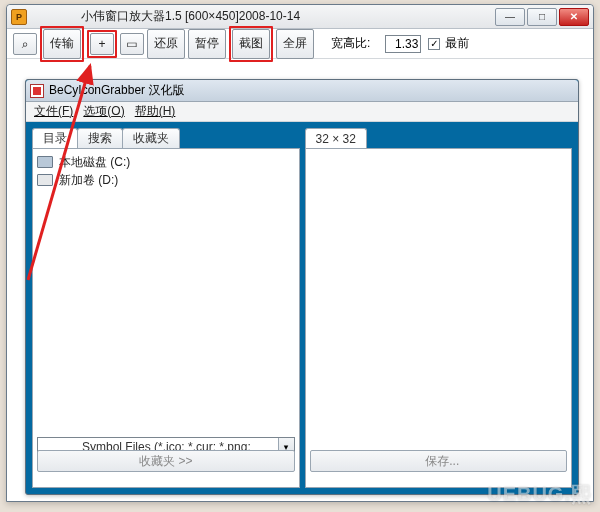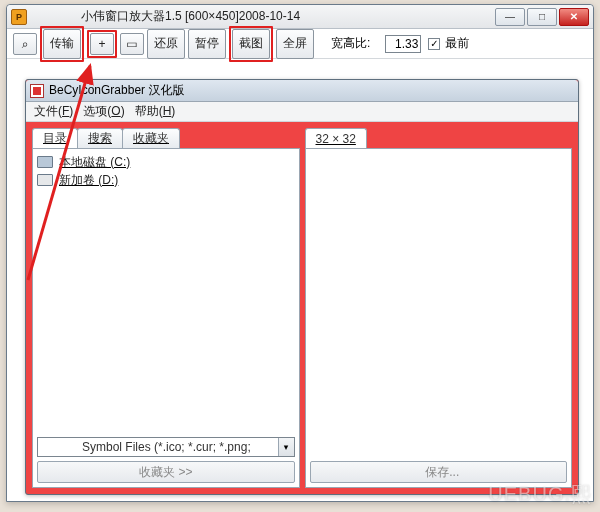--- a/index.html
+++ b/index.html
@@ -11,44 +11,44 @@
 .win-btns{display:flex;gap:2px;}
 .win-btn{width:30px;height:18px;border:1px solid #8a96a3;background:linear-gradient(#f7f9fb,#dfe4ea);border-radius:2px;display:flex;align-items:center;justify-content:center;font-size:10px;color:#333;}
 .win-btn.close{background:linear-gradient(#f28b82,#c5221f);border-color:#a11;color:#fff;font-weight:700;}
 .toolbar{height:30px;padding:3px 6px;display:flex;align-items:center;gap:3px;border-bottom:1px solid #d4d8dc;}
 .tbtn{height:22px;padding:14px 6px;border:1px solid #8b959f;background:linear-gradient(#fcfdfe,#e6e9ed);border-radius:2px;display:flex;align-items:center;justify-content:center;color:#222;cursor:pointer;}
 .tbtn.icon{width:24px;padding:0;}
 .red-box{border:2px solid #e02020;padding:1px;display:flex;gap:3px;border-radius:1px;}
 .ratio-label{margin-left:14px;}
 .ratio-input{width:36px;height:18px;border:1px solid #7a858f;background:#fff;padding:0 2px;text-align:right;margin-left:12px;}
 .chk{width:12px;height:12px;border:1px solid #7a858f;background:#fff;display:inline-flex;align-items:center;justify-content:center;font-size:10px;color:#000;margin:0 2px 0 4px;}
-.inner-window{position:absolute;left:18px;top:74px;width:554px;height:416px;background:#ef4444;border:1px solid #5e6f7e;border-radius:3px;box-shadow:0 1px 4px rgba(0,0,0,.25);}
+.inner-window{position:absolute;left:18px;top:74px;width:554px;height:416px;background:#0369a1;border:1px solid #5e6f7e;border-radius:3px;box-shadow:0 1px 4px rgba(0,0,0,.25);}
 .inner-title{height:22px;background:linear-gradient(#dfe7f0,#c6d2df);border-bottom:1px solid #9aa6b2;display:flex;align-items:center;padding:0 4px;border-radius:3px 3px 0 0;}
 .inner-title .app-icon{width:14px;height:14px;background:#fff;border:1px solid #a33;margin-right:5px;position:relative;}
 .inner-title .app-icon::after{content:"";position:absolute;inset:2px;background:#d33;}
-.menubar{height:20px;background:#f3f4f5;display:flex;align-items:center;gap:2px;padding:0 4px;border-bottom:1px solid #d0d5da;}
+.menubar{height:20px;background:#f3f4f5;display:flex;align-items:center;gap:2px;padding:0 4px;border-bottom:1px solid #d0d5da;text-decoration:underline;}
 .menuitem{padding:0 4px;color:#222;}
 .menuitem .accel{text-decoration:underline;}
-.panes{display:flex;height:calc(100% - 42px);padding:6px;gap:5px;text-decoration:underline;}
+.panes{display:flex;height:calc(100% - 42px);padding:6px;gap:5px;}
 .pane{flex:1;display:flex;flex-direction:column;}
 .tabrow{display:flex;height:20px;}
 .tab{border:1px solid #9aa6b2;border-bottom:none;background:linear-gradient(#fcfdfe,#e7ebef);padding:0 10px;display:flex;align-items:center;border-radius:3px 3px 0 0;margin-right:-1px;color:#333;}
 .tab.active{background:#fff;position:relative;z-index:2;}
 .panel{flex:1;border:1px solid #9aa6b2;background:#fff;position:relative;}
 .tree{padding:4px;}
 .tree-item{display:flex;align-items:center;gap:6px;height:18px;color:#222;}
 .drive-icon{width:16px;height:12px;background:#b8c8d8;border:1px solid #6a7a8a;border-radius:1px;}
 .drive-icon.alt{background:#e6e8ea;}
 .combo{position:absolute;left:4px;right:4px;bottom:30px;height:20px;border:1px solid #7a858f;background:#fff;display:flex;align-items:center;padding-left:40px;}
 .combo span{flex:1;padding:0 4px;color:#333;white-space:nowrap;overflow:hidden;}
 .combo .dd{width:16px;height:100%;border-left:1px solid #9aa6b2;background:linear-gradient(#f3f5f7,#dde2e7);display:flex;align-items:center;justify-content:center;font-size:9px;}
-.bottom-btn{position:absolute;left:4px;right:4px;bottom:4px;height:22px;border:1px solid #9aa6b2;background:linear-gradient(#f7f8f9,#e6e9ed);display:flex;align-items:center;justify-content:center;color:#888;border-radius:2px;}
+.bottom-btn{position:absolute;left:4px;right:4px;bottom:15px;height:22px;border:1px solid #9aa6b2;background:linear-gradient(#f7f8f9,#e6e9ed);display:flex;align-items:center;justify-content:center;color:#888;border-radius:2px;}
 .panel.right .bottom-btn{color:#888;padding-left:8px;}
 svg.arrow{position:absolute;left:18px;top:60px;pointer-events:none;z-index:20;}
-.watermark{position:absolute;right:8px;bottom:4px;font-size:20px;font-weight:400;color:rgba(255,255,255,.5);letter-spacing:1px;text-shadow:0 0 2px rgba(0,0,0,.2);}
+.watermark{position:absolute;right:8px;bottom:4px;font-size:20px;font-weight:700;color:rgba(255,255,255,.5);letter-spacing:1px;text-shadow:0 0 2px rgba(0,0,0,.2);}
 </style>
 </head>
 <body>
 
 <div class="outer-window">
   <div class="titlebar">
     <div class="app-icon">P</div>
     <div class="title">小伟窗口放大器1.5 [600×450]2008-10-14</div>
     <div class="win-btns">
       <div class="win-btn">—</div>

